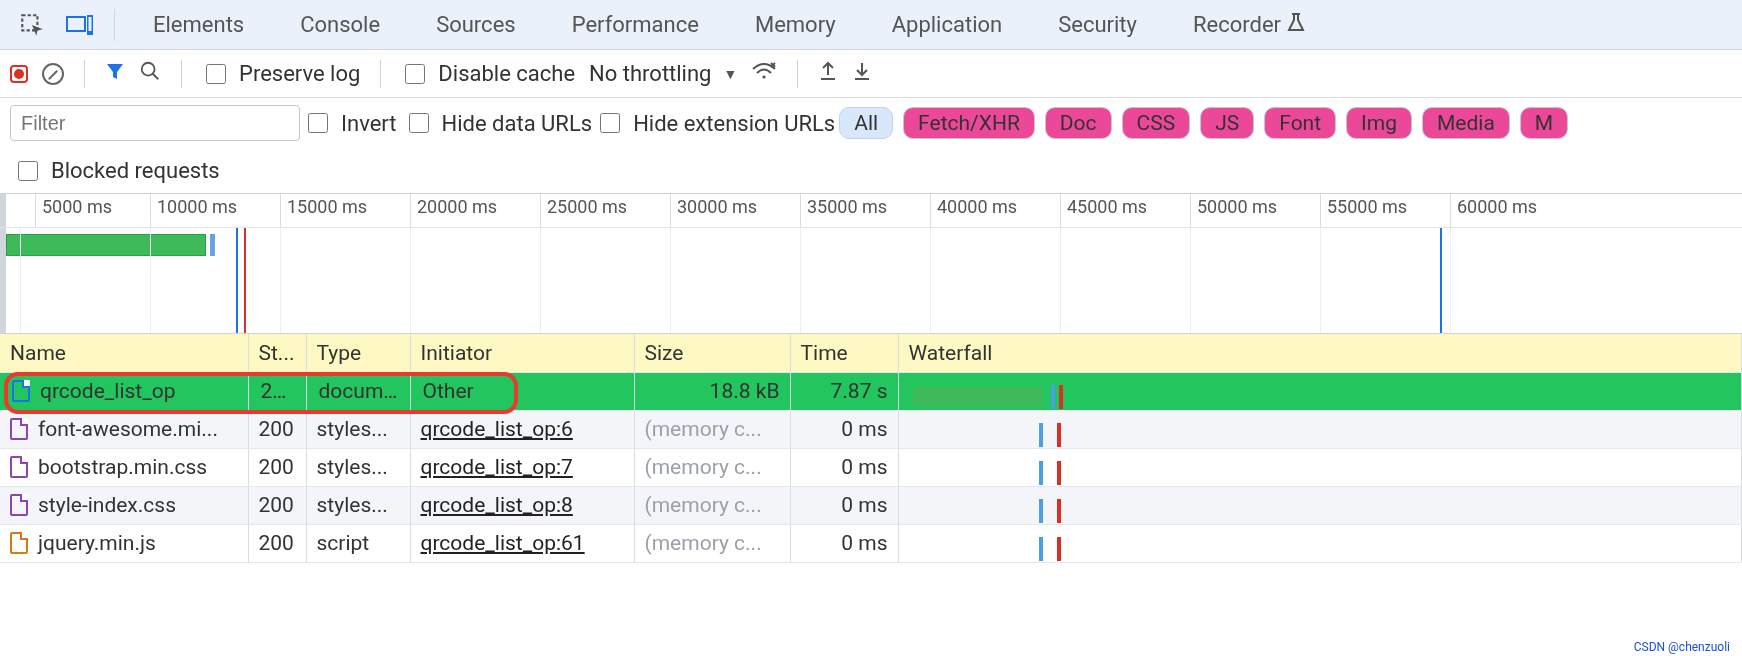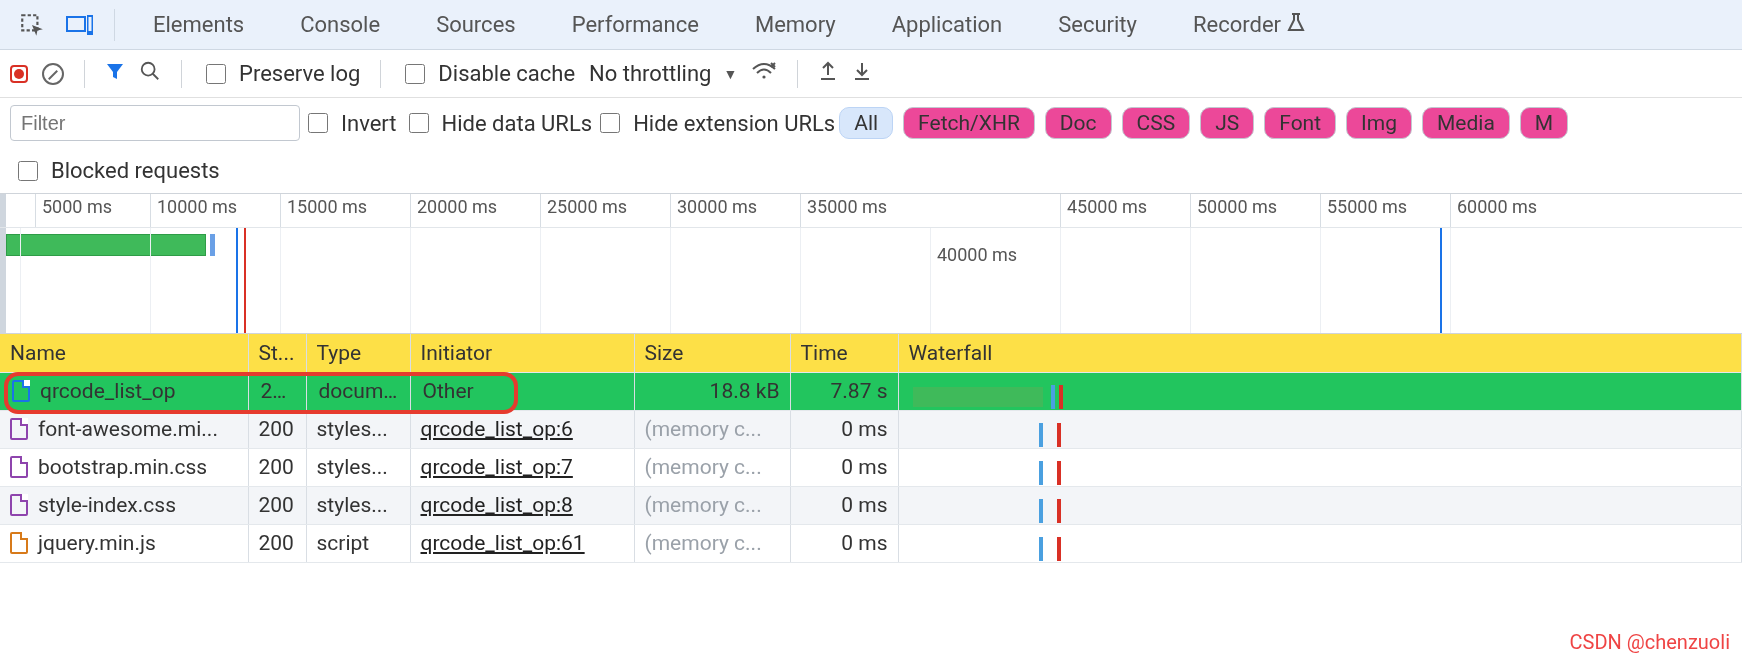--- a/index.html
+++ b/index.html
@@ -93,39 +93,39 @@
   .vred{background:#d93025;}
   .handle-l{position:absolute;left:0;top:0;bottom:0;width:6px;background:#cfd6de;}
 
   
   .reqtable{width:100%;border-collapse:collapse;table-layout:fixed;}
   .reqtable th,.reqtable td{
     border-right:1px solid #d9dee4;border-bottom:1px solid #e4e8ec;
     text-align:left;padding:6px 10px;font-weight:400;font-size:21px;
     white-space:nowrap;overflow:hidden;text-overflow:ellipsis;height:38px;
   }
-  .reqtable th{background:#fde047;color:#333;}
+  .reqtable th{background:#fef9c3;color:#333;}
   .reqtable tr.odd td{background:#fff;}
   .reqtable tr.even td{background:#f3f5f8;}
   .reqtable tr.sel td{background:#22c55e;padding-left:12px;}
   .namecell{display:flex;align-items:center;gap:10px;}
   .fi{width:18px;height:22px;border:2px solid;border-radius:2px;position:relative;flex-shrink:0;}
   .fi.doc{border-color:#1a73e8;}
   .fi.css{border-color:#8e44ad;}
   .fi.js{border-color:#d77a1a;}
   .fi::after{content:"";position:absolute;right:-2px;top:-2px;width:6px;height:6px;background:#fff;border-left:2px solid;border-bottom:2px solid;border-color:inherit;}
   .link{color:#222;text-decoration:underline;}
   .muted{color:#9aa1a9;}
   .num{text-align:right;display:block;}
   .wfcell{position:relative;height:100%;}
   .wfbar{position:absolute;top:8px;height:20px;}
   .wfgreen{background:#3fba5a;}
   .wftick{position:absolute;top:6px;height:24px;width:4px;}
   .redbox{position:absolute;border:4px solid #e63b2e;border-radius:14px;pointer-events:none;}
-  .watermark{position:fixed;right:12px;bottom:2px;color:#ef4444;font-size:20px;}
+  .watermark{position:fixed;right:12px;bottom:2px;color:#1d4ed8;font-size:12px;}
 </style>
 </head>
 <body>
 
 <div class="tabstrip">
   <div class="tool-icon">
     <svg width="26" height="26" viewBox="0 0 24 24" fill="none" stroke="#555" stroke-width="2">
         <rect x="3" y="3" width="14" height="14" stroke-dasharray="3 2"></rect>
         <path d="M12 12 L22 16 L17 17 L16 22 Z" fill="#555" stroke="none"></path>
       </svg>
@@ -243,21 +243,21 @@
 <div class="timeline">
   <div class="handle-l"></div>
   <div class="ruler" id="ruler">
       <div class="tick" style="left: 35px;">5000 ms</div>
       <div class="tick" style="left: 150px;">10000 ms</div>
       <div class="tick" style="left: 280px;">15000 ms</div>
       <div class="tick" style="left: 410px;">20000 ms</div>
       <div class="tick" style="left: 540px;">25000 ms</div>
       <div class="tick" style="left: 670px;">30000 ms</div>
       <div class="tick" style="left: 800px;">35000 ms</div>
-      <div class="tick" style="left: 930px; margin-top: 48px;">40000 ms</div>
+      <div class="tick" style="left: 930px;">40000 ms</div>
       <div class="tick" style="left: 1060px;">45000 ms</div>
       <div class="tick" style="left: 1190px;">50000 ms</div>
       <div class="tick" style="left: 1320px;">55000 ms</div>
       <div class="tick" style="left: 1450px;">60000 ms</div>
     </div>
   <div class="tl-body" id="tlbody">
     <div class="greenblock" style="left:6px;width:200px"></div>
     <div class="thinbar" style="left:210px;background:#6aa0e6"></div>
     <div class="vline vblue" style="left:236px"></div>
     <div class="vline vred" style="left:244px"></div>

